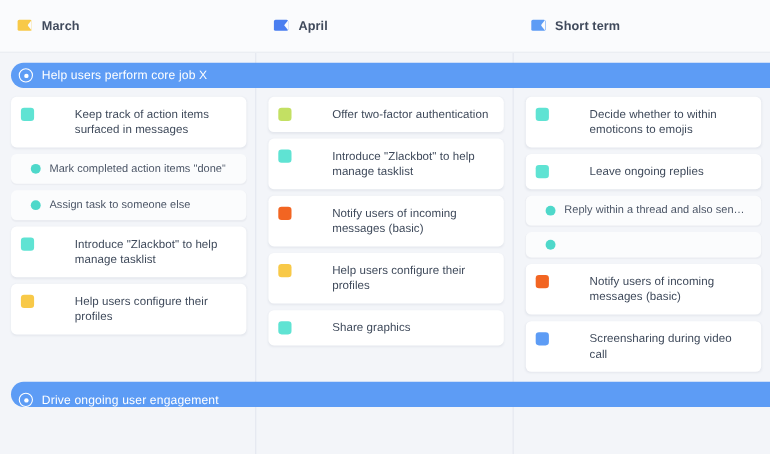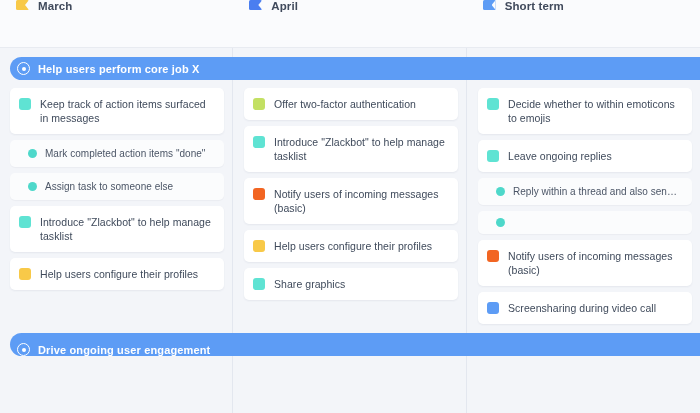--- a/index.html
+++ b/index.html
@@ -46,21 +46,21 @@
     position: relative;
     height: 48px;
     background: #fafbfd;
     border-bottom: 1px solid #e8ebf1;
     display: flex;
     z-index: 2;
   }
   .header-cell {
     width: 234px;
     display: flex;
-    align-items: flex-start;
+    align-items: center;
     padding-left: 16px;
     gap: 9px;
   }
   .header-cell:nth-child(2) { width: 234px; }
   .header-cell .hlabel {
     font-size: 11.5px;
     font-weight: 700;
     color: #404a5c;
     letter-spacing: 0.1px;
   }
@@ -120,21 +120,21 @@
     position: absolute;
     left: 50%; top: 50%;
     transform: translate(-50%, -50%);
     width: 4px; height: 4px;
     border-radius: 50%;
     background: #ffffff;
   }
 
   .section-title {
     font-size: 11px;
-    font-weight: 700;
+    font-weight: 400;
     color: #ffffff;
     letter-spacing: 0.15px;
   }
 
   .section-cols {
     display: flex;
     position: relative;
   }
   .col {
     width: 234px;
@@ -161,20 +161,21 @@
     height: 12px;
     border-radius: 3px;
     flex: 0 0 auto;
     margin-top: 1px;
   }
   .card .ctext {
     font-size: 10.5px;
     line-height: 14px;
     color: #3f4a5b;
     letter-spacing: 0.05px;
+    margin-left: 28px;
   }
 
   
   .subitem {
     background: #fbfcfd;
     border-radius: 5px;
     box-shadow: 0 1px 1px rgba(38, 50, 80, 0.045);
     padding: 7px 10px 7px 18px;
     display: flex;
     align-items: center;

